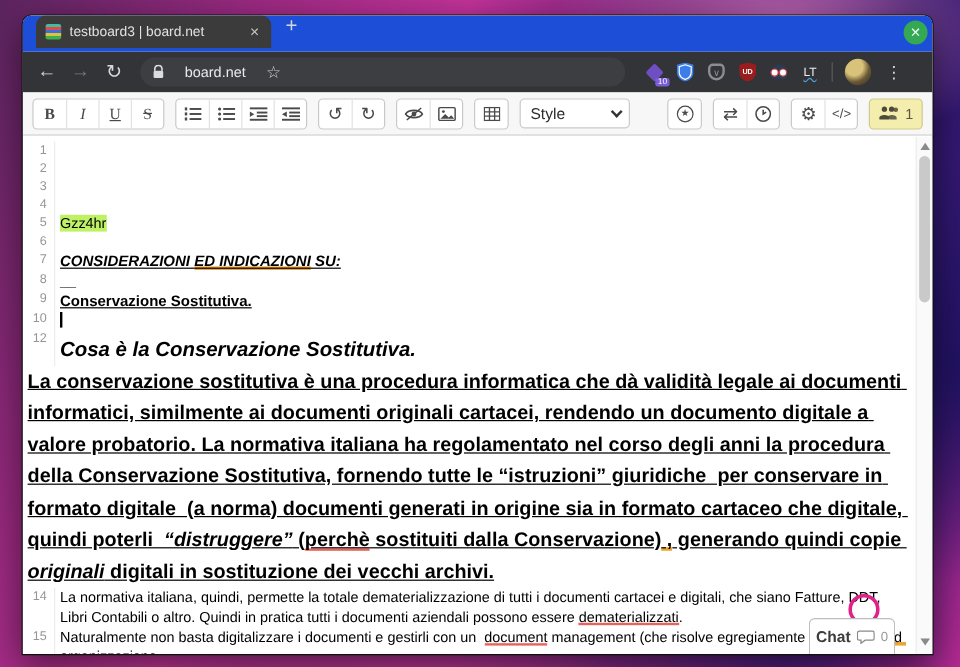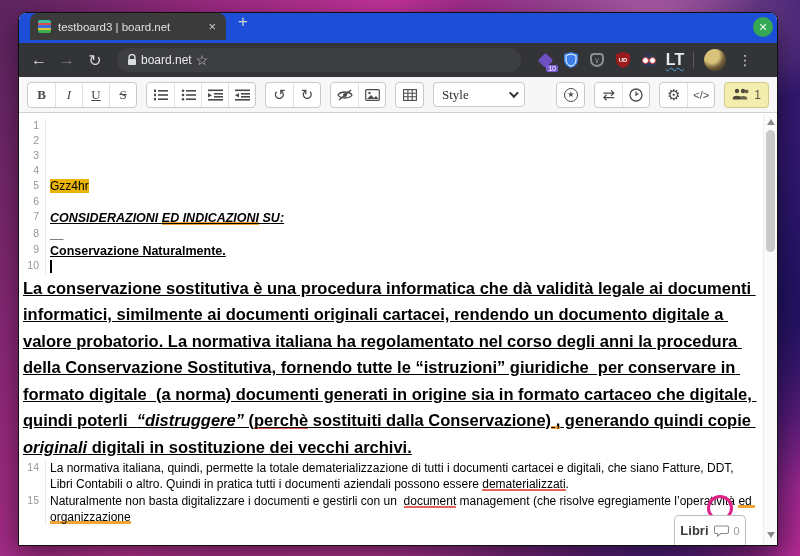--- a/index.html
+++ b/index.html
@@ -37,34 +37,34 @@
   .win-close{
     position:absolute; right:4px; top:4px; width:20px; height:20px; border-radius:50%;
     background:#34a853; color:#eafbef; font-size:11px; display:flex; align-items:center; justify-content:center;
   }
   
   .navbar{ height:34px; background:#333437; display:flex; align-items:center; padding:0 8px; gap:4px; }
   .nav-btn{ color:#d8d8d8; font-size:16px; width:24px; text-align:center; }
   .nav-btn.disabled{ color:#7a7a7a; }
   .urlbar{
     margin-left:6px; height:24px; width:404px; background:#3d3e42; border-radius:12px;
-    display:flex; align-items:center; padding:0 10px; gap:4px;
+    display:flex; align-items:center; padding:0 10px; gap:17px;
   }
   .lock-icon svg{ display:block; }
   .url-domain{ color:#e8eaed; font-size:12px; }
   .url-path{ color:#9aa0a6; font-size:12px; flex:1; }
   .bookmark-star{ color:#cfcfcf; font-size:14px; }
   .extensions{ display:flex; align-items:center; gap:10px; margin-left:12px; }
   .ext{ width:16px; height:16px; position:relative; display:flex; align-items:center; justify-content:center; }
   .ext-gem{ background:#6d4fc2; transform:rotate(45deg); width:11px; height:11px; border-radius:2px; }
   .ext-badge{ position:absolute; right:-5px; bottom:-4px; background:#7c5cd6; color:#fff;
     font-size:7px; padding:0 2px; border-radius:2px; transform:none; }
   .ext-pocket{ width:14px; height:14px; border:2px solid #8a8d91; border-radius:4px 4px 7px 7px;
     color:#8a8d91; font-size:8px; display:flex; align-items:center; justify-content:center; }
-  .ext-lt{ color:#e8eaed; font-size:16px; font-weight:bold; text-decoration:underline wavy #4aa3e0 1px; text-underline-offset:2px;}
+  .ext-lt{ color:#e8eaed; font-size:10px; font-weight:normal; text-decoration:underline wavy #4aa3e0 1px; text-underline-offset:2px;}
   .ext-octo{ width:14px; height:12px; background:#2b3a55; border-radius:6px 6px 3px 3px; position:relative; }
   .ext-octo::before,.ext-octo::after{ content:""; position:absolute; top:3px; width:5px; height:5px;
     border:1.5px solid #d23b3b; border-radius:50%; background:#fff; }
   .ext-octo::before{ left:0px; } .ext-octo::after{ right:0px; }
   .ext-sep{ width:1px; height:16px; background:#5a5a5a; }
   .avatar{ width:22px; height:22px; border-radius:50%;
     background:radial-gradient(circle at 35% 30%, #d9c27a 0 35%, #6b5a36 60%, #2e2a20 100%); }
   .menu-dots{ color:#d8d8d8; font-size:14px; letter-spacing:0; margin-left:2px; }
 
   
@@ -79,21 +79,21 @@
   }
   .tb-btn:first-child{ border-left:none; }
   .tb-btn svg{ display:block; }
   .tb-b{ font-family:"Liberation Serif", serif; font-weight:bold; }
   .tb-i{ font-family:"Liberation Serif", serif; font-style:italic; }
   .tb-u{ font-family:"Liberation Serif", serif; text-decoration:underline; }
   .tb-s{ font-family:"Liberation Serif", serif; text-decoration:line-through; }
   .tb-undo{ font-size:15px; }
   .style-select{
     background:#fff; border:1px solid #c9c9c9; border-radius:4px; height:25px; width:92px;
-    display:flex; align-items:center; padding:0 8px; color:#2b2b2b; font-size:13px; gap:6px;font-family:Liberation Serif, serif;
+    display:flex; align-items:center; padding:0 8px; color:#2b2b2b; font-size:13px; gap:6px;
   }
   .style-select .chev{ margin-left:auto; width:7px; height:7px; border-right:2px solid #333;
     border-bottom:2px solid #333; transform:rotate(45deg) translateY(-2px); }
   .tb-right{ margin-left:auto; display:flex; align-items:center; gap:9px; }
   .tb-star-circ{ width:14px; height:14px; border:1.6px solid #4a4a4a; border-radius:50%;
     display:flex; align-items:center; justify-content:center; font-size:8px; color:#4a4a4a; }
   .tb-users{ background:#f3edae; border:1px solid #cfc98e; border-radius:4px; height:26px;
     display:flex; align-items:center; gap:4px; padding:0 7px; color:#5a5545; font-size:12px; }
 
   
@@ -108,21 +108,21 @@
   .t-big-title .lc{ font-size:17px; line-height:27px; padding-top:3px; }
   .t-big .lc{ font-size:16.5px; line-height:26.5px;text-decoration:underline; }
   .t-plain .lc{ }
   .seg-b{ font-weight:bold; }
   .seg-i{ font-style:italic; }
   .seg-u{ text-decoration:underline; }
   .seg-red{ background-image:linear-gradient(#e8635a,#e8635a); background-size:100% 2px;
             background-position:0 100%; background-repeat:no-repeat; }
   .seg-orange{ background-image:linear-gradient(#f0a437,#f0a437); background-size:100% 3px;
             background-position:0 100%; background-repeat:no-repeat; }
-  .seg-green{ background-color:#eab308; }
+  .seg-green{ background-color:#bef264; }
   .caret{ display:inline-block; width:1.5px; height:13px; background:#000; vertical-align:text-bottom; }
 
   
   .scrollbar{ position:absolute; top:101px; bottom:0; right:0; width:14px; background:#fafafa;
     border-left:1px solid #ededed; }
   .sb-arrow{ position:absolute; left:3px; width:0; height:0; border-left:4px solid transparent;
     border-right:4px solid transparent; }
   .sb-up{ top:5px; border-bottom:6px solid #8a8a8a; }
   .sb-down{ bottom:7px; border-top:6px solid #8a8a8a; }
   .sb-thumb{ position:absolute; left:2px; top:16px; width:9px; height:122px; background:#c9c9c9; border-radius:5px; }
@@ -353,41 +353,45 @@
         <div class="line t-h7">
           <span class="ln">7</span>
           <div class="lc"><span class="seg-b seg-i seg-u">CONSIDERAZIONI </span><span class="seg-b seg-i seg-u seg-orange">ED INDICAZIONI</span><span class="seg-b seg-i seg-u"> SU:</span></div>
         </div>
         <div class="line t-plain">
           <span class="ln">8</span>
           <div class="lc"><span class="seg-b">__</span></div>
         </div>
         <div class="line t-h7">
           <span class="ln">9</span>
-          <div class="lc"><span class="seg-b seg-u">Conservazione Naturalmente.</span></div>
+          <div class="lc"><span class="seg-b seg-u">Conservazione Sostitutiva.</span></div>
         </div>
         <div class="line t-plain">
           <span class="ln">10</span>
           <div class="lc"><span class="caret"></span></div>
         </div>
+        <div class="line t-big-title">
+          <span class="ln">12</span>
+          <div class="lc"><span class="seg-b seg-i">Cosa è la Conservazione Sostitutiva.</span></div>
+        </div>
         <div class="line t-big">
           <div class="lc"><span class="seg-b">La conservazione sostitutiva è una procedura informatica che dà validità legale ai documenti informatici, similmente ai documenti originali cartacei, rendendo un documento digitale a valore probatorio. La normativa italiana ha regolamentato nel corso degli anni la procedura della Conservazione Sostitutiva, fornendo tutte le “istruzioni” giuridiche  per conservare in formato digitale  (a norma) documenti generati in origine sia in formato cartaceo che digitale, quindi poterli  </span><span class="seg-b seg-i">“distruggere”</span><span class="seg-b"> (</span><span class="seg-b seg-red">perchè</span><span class="seg-b"> sostituiti dalla Conservazione)</span><span class="seg-b seg-orange"> ,</span><span class="seg-b"> generando quindi copie </span><span class="seg-b seg-i">originali</span><span class="seg-b"> digitali in sostituzione dei vecchi archivi.</span></div>
         </div>
         <div class="line t-plain">
           <span class="ln">14</span>
           <div class="lc"><span class="">La normativa italiana, quindi, permette la totale dematerializzazione di tutti i documenti cartacei e digitali, che siano Fatture, DDT,  Libri Contabili o altro. Quindi in pratica tutti i documenti aziendali possono essere </span><span class="seg-red">dematerializzati</span><span class="">.</span></div>
         </div>
         <div class="line t-plain">
           <span class="ln">15</span>
           <div class="lc"><span class="">Naturalmente non basta digitalizzare i documenti e gestirli con un  </span><span class="seg-red">document</span><span class=""> management (che risolve egregiamente l’operatività </span><span class="seg-orange">ed organizzazione</span></div>
         </div>
       </div>
     <span class="chat-arc"></span>
     <div class="chat-box">
-      <span class="chat-label">Libri</span>
+      <span class="chat-label">Chat</span>
       <svg width="15" height="12" viewBox="0 0 15 12">
           <path d="M2 1 H13 a1.5 1.5 0 0 1 1.5 1.5 V7 a1.5 1.5 0 0 1 -1.5 1.5 H7 L3.5 11 V8.5 H2 A1.5 1.5 0 0 1 0.5 7 V2.5 A1.5 1.5 0 0 1 2 1 Z" fill="none" stroke="#8a8a8a" stroke-width="1.1"></path>
         </svg>
       <span class="chat-count">0</span>
     </div>
   </div>
 
   <div class="scrollbar">
     <span class="sb-arrow sb-up"></span>
     <span class="sb-thumb"></span>

